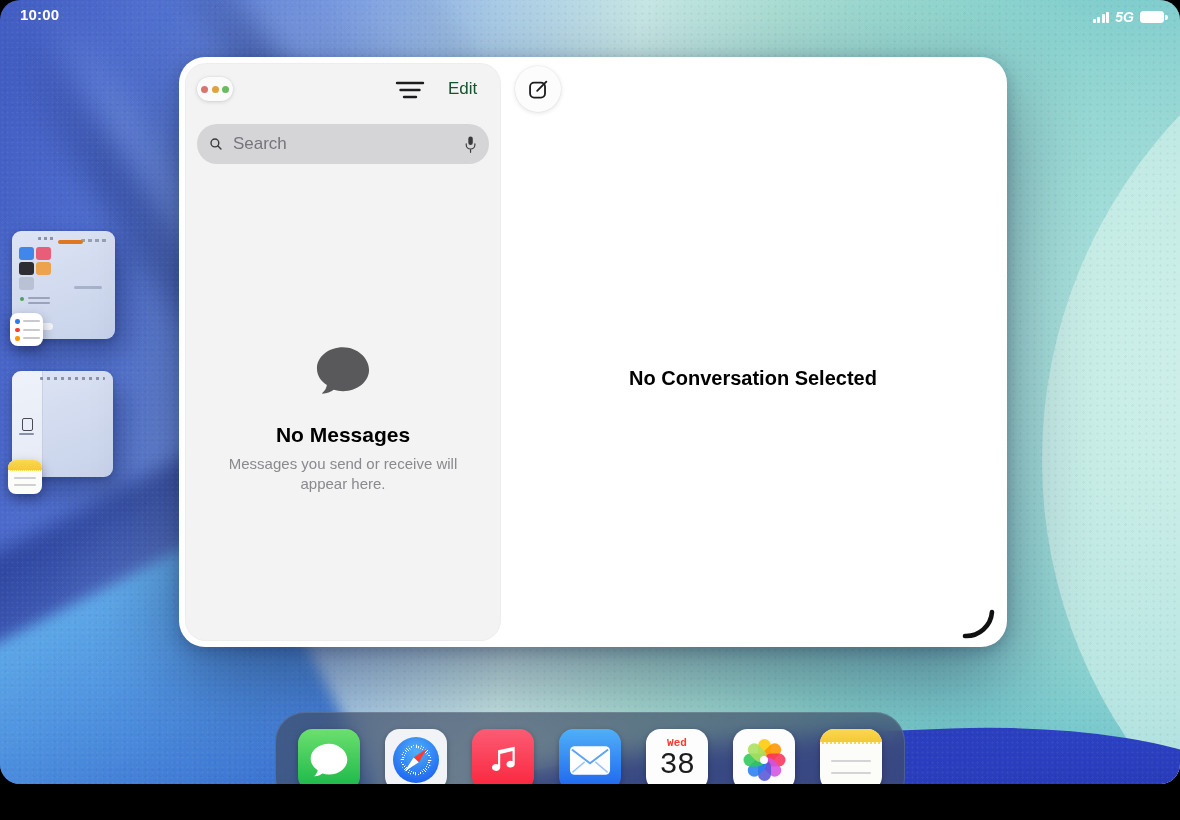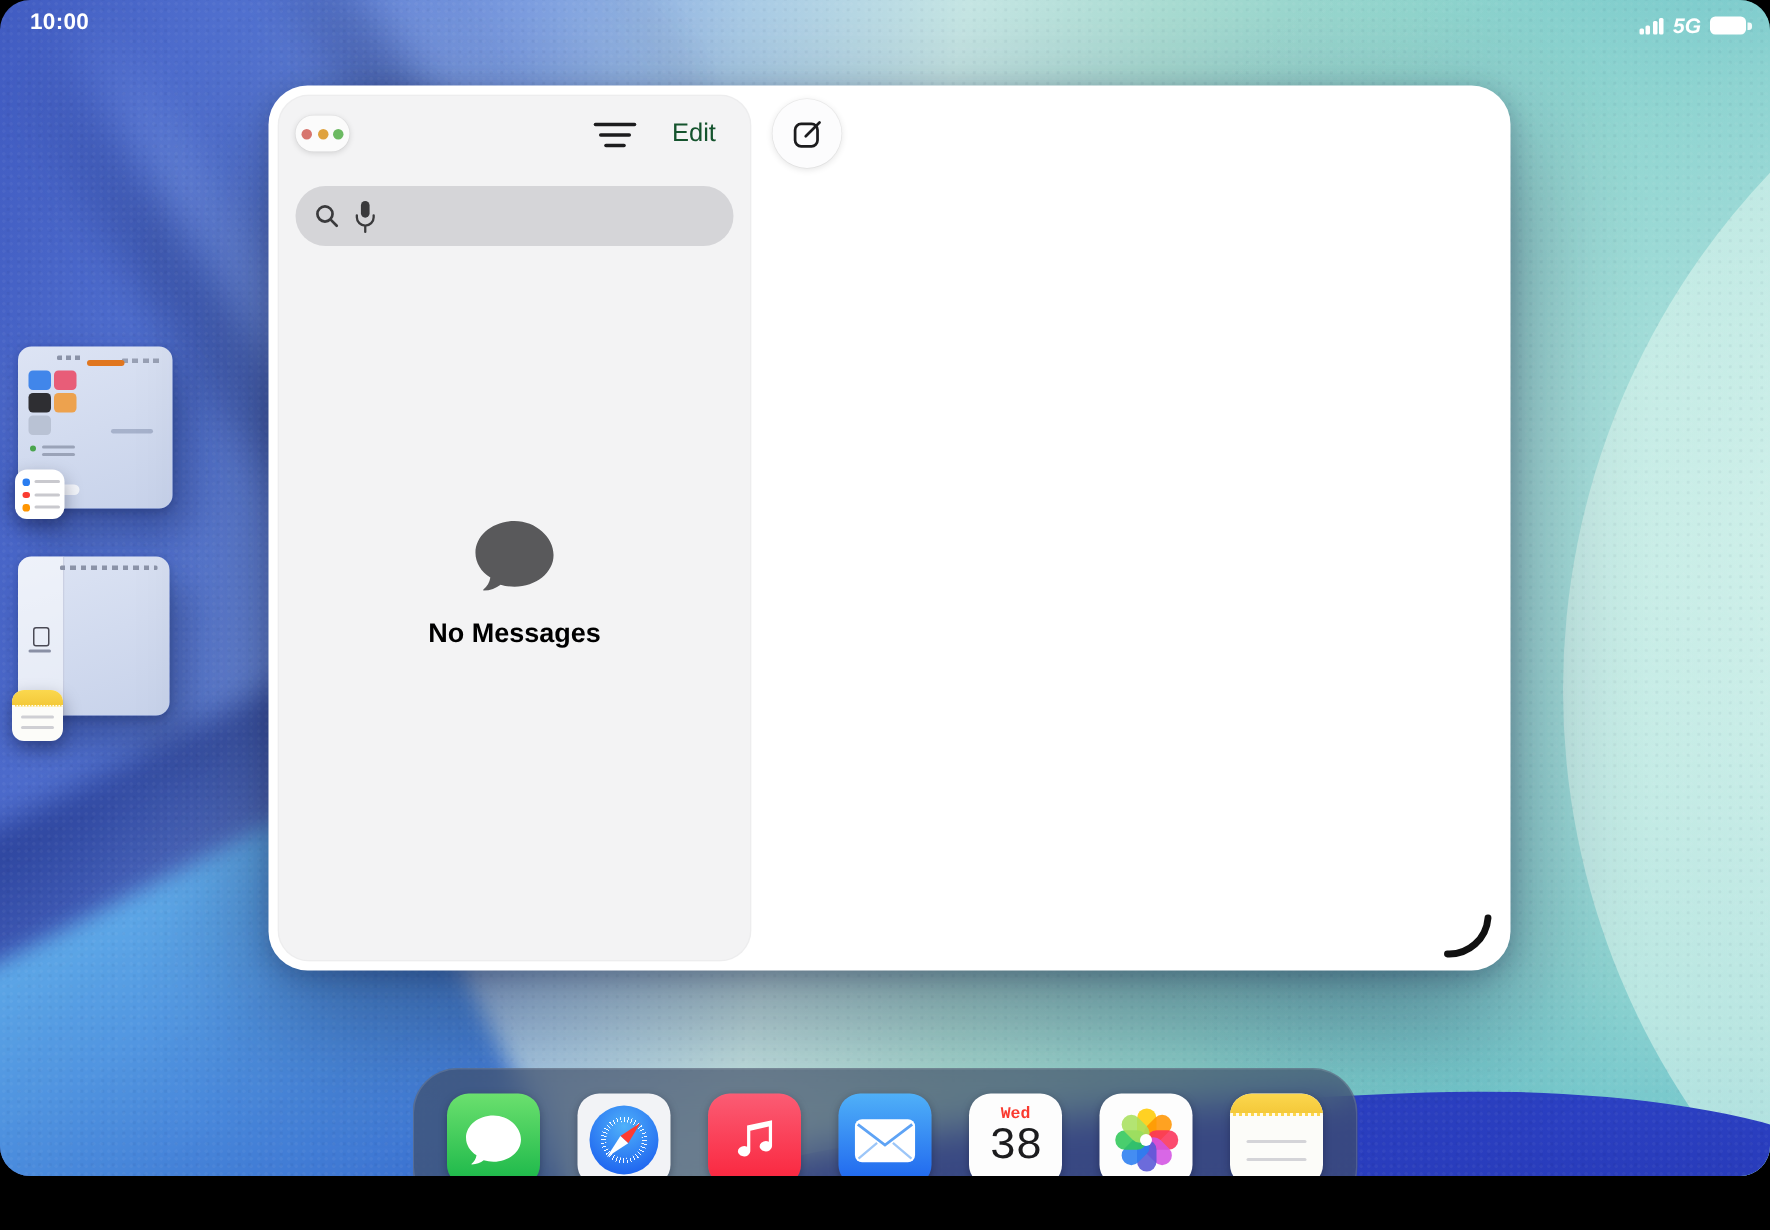--- a/index.html
+++ b/index.html
@@ -80,21 +80,21 @@
     box-shadow:0 1px 4px rgba(0,0,0,.14),0 0 0 .5px rgba(0,0,0,.04);display:flex;align-items:center;justify-content:center;gap:3.5px;}
   .traffic i{width:7px;height:7px;border-radius:50%;}
   .filter-btn{position:absolute;left:209px;top:14px;width:30px;height:24px;}
   .edit-btn{position:absolute;left:262px;top:15px;font-size:17px;color:#14532d;}
   .searchbar{position:absolute;left:11px;top:60px;width:292px;height:40px;border-radius:20px;background:#d5d5d8;
     display:flex;align-items:center;padding:0 12px;box-sizing:border-box;gap:8px;}
   .searchbar input{flex:1;border:none;background:transparent;outline:none;font-size:17px;color:#3c3c43;
     font-family:"Liberation Sans",sans-serif;}
   .searchbar input::placeholder{color:#75757b;opacity:1;}
   .empty{position:absolute;left:0;right:0;top:282px;text-align:center;}
-  .empty-title{font-size:18px;font-weight:700;color:#000;margin-top:12px;}
+  .empty-title{font-size:21px;font-weight:700;color:#000;margin-top:24px;}
   .empty-sub{width:248px;margin:7px auto 0;font-size:15px;line-height:1.35;color:#89898e;}
   .compose{position:absolute;left:336px;top:9px;width:46px;height:46px;border-radius:50%;background:#fcfcfd;
     box-shadow:0 1px 5px rgba(0,0,0,.12),0 0 0 .5px rgba(0,0,0,.05);display:flex;align-items:center;justify-content:center;}
   .detail-title{position:absolute;left:320px;right:0;top:310px;text-align:center;font-size:20px;font-weight:700;color:#000;}
   .resize{position:absolute;right:10px;bottom:6px;width:38px;height:34px;}
   
   .dock{position:absolute;left:275px;top:712px;width:630px;height:96px;border-radius:30px;
     background:rgba(63,76,102,.68);box-shadow:inset 0 0 0 1px rgba(255,255,255,.12);
     backdrop-filter:blur(12px);display:flex;align-items:center;justify-content:space-between;
     padding:0 23px;box-sizing:border-box;z-index:30;}
@@ -207,42 +207,45 @@
           <line x1="9" y1="19" x2="21" y2="19" stroke="#1c1c1e" stroke-width="2.4" stroke-linecap="round"></line>
         </svg>
       </div>
       <div class="edit-btn">Edit</div>
 
       <div class="searchbar">
         <svg width="18" height="18" viewBox="0 0 20 20">
           <circle cx="8.5" cy="8.5" r="5.6" fill="none" stroke="#3a3a3c" stroke-width="2"></circle>
           <line x1="12.9" y1="12.9" x2="17.2" y2="17.2" stroke="#3a3a3c" stroke-width="2" stroke-linecap="round"></line>
         </svg>
+        <input type="text" placeholder="Search" style="">
         <svg width="17" height="23" viewBox="0 0 20 27">
           <rect x="6.6" y="1.2" width="6.8" height="13" rx="3.4" fill="#3a3a3c"></rect>
           <path d="M3.4 12.4 v1.4 a6.6 6.6 0 0 0 13.2 0 v-1.4" fill="none" stroke="#3a3a3c" stroke-width="1.8" stroke-linecap="round"></path>
           <line x1="10" y1="21.4" x2="10" y2="25.4" stroke="#3a3a3c" stroke-width="1.8" stroke-linecap="round"></line>
         </svg>
       </div>
 
       <div class="empty">
         <svg width="54" height="49" viewBox="0 0 56 50">
           <path d="M28 1C13.1 1 1 10.8 1 22.9c0 7 4 13.2 10.3 17.2-.5 3.3-2.2 6.2-4.8 8.3-.3.2-.1.7.3.7 4.4-.1 8.5-1.7 11.6-4.1 3 .9 6.2 1.4 9.6 1.4 14.9 0 27-9.8 27-21.9S42.9 1 28 1z" fill="#59595b"></path>
         </svg>
         <div class="empty-title">No Messages</div>
+        <div class="empty-sub">Messages you send or receive will appear here.</div>
       </div>
     </div>
 
     <div class="compose">
       <svg width="23" height="23" viewBox="0 0 24 24">
         <rect x="3.2" y="4.8" width="15.6" height="15.6" rx="4.2" fill="none" stroke="#1c1c1e" stroke-width="1.9"></rect>
         <line x1="10.6" y1="13.4" x2="20.2" y2="3.8" stroke="#1c1c1e" stroke-width="1.9" stroke-linecap="round"></line>
       </svg>
     </div>
 
+    <div class="detail-title">No Conversation Selected</div>
 
     <div class="resize">
       <svg width="38" height="34" viewBox="0 0 38 34">
         <path d="M6 29 A 26 26 0 0 0 33 5" fill="none" stroke="#111" stroke-width="4.6" stroke-linecap="round"></path>
       </svg>
     </div>
   </div>
 
   <div class="dock">
     <div class="app app-messages">

